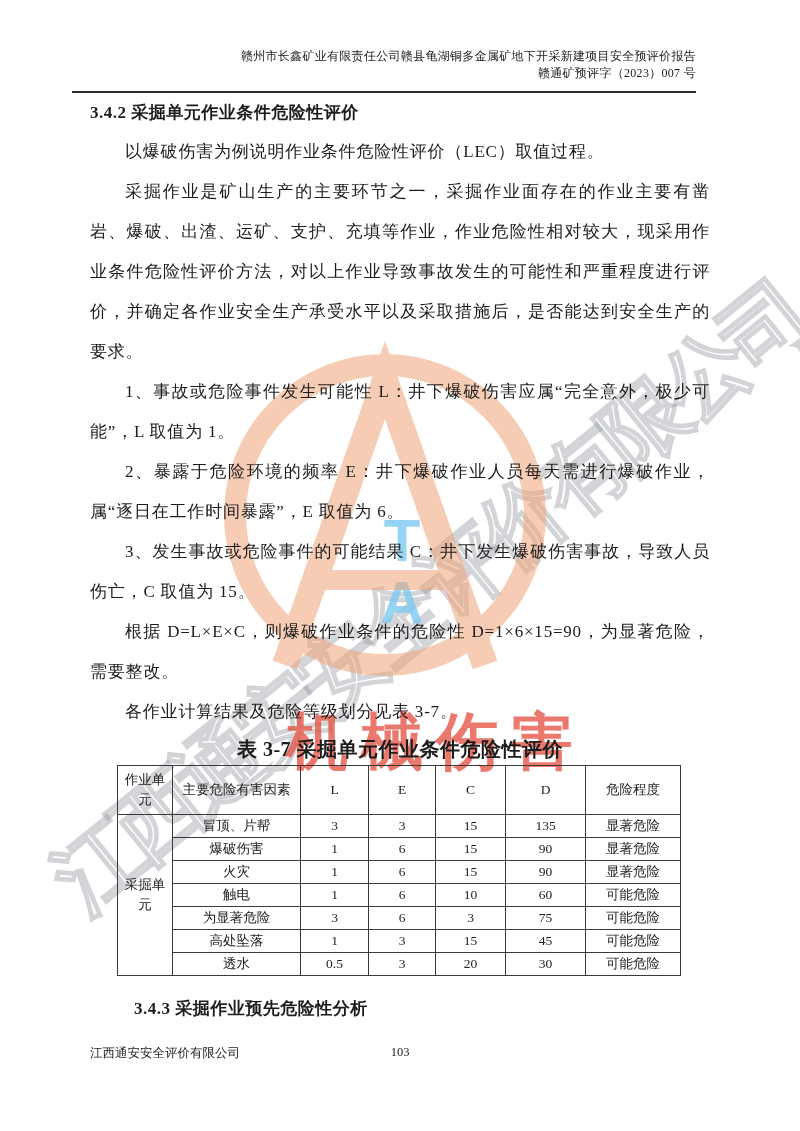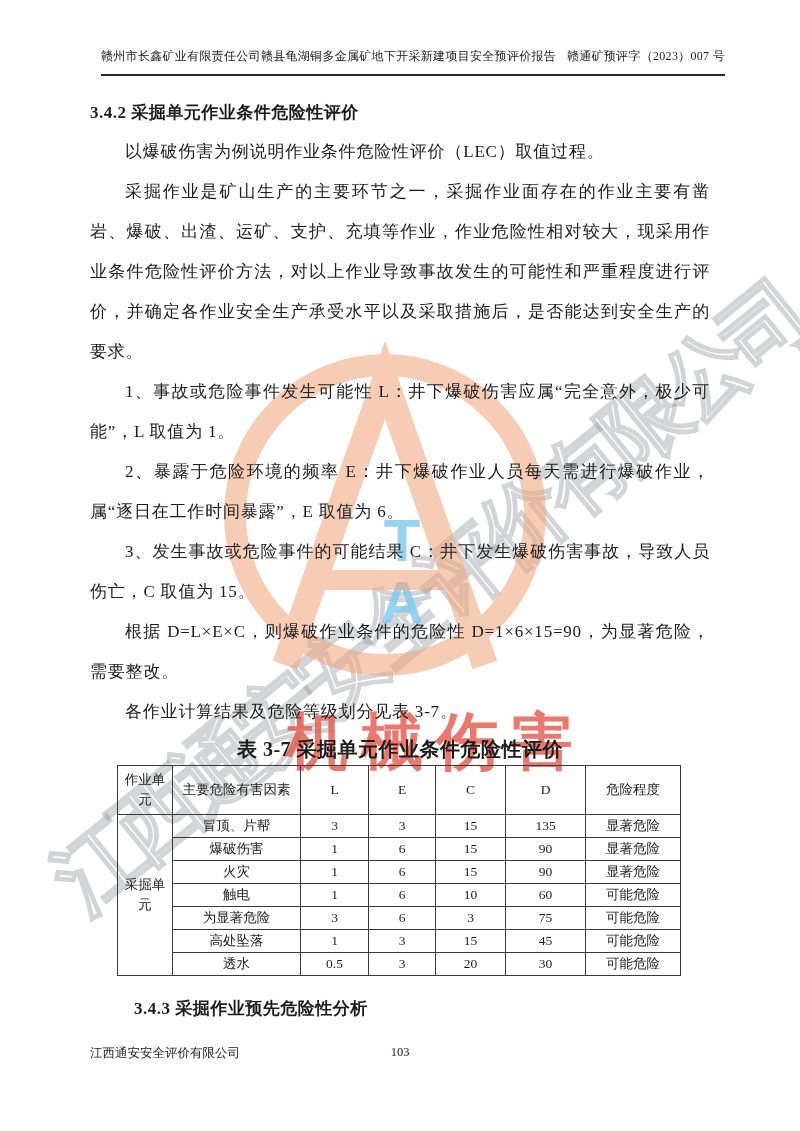--- a/index.html
+++ b/index.html
@@ -6,25 +6,26 @@
   .page{
     position:relative;
     width:800px;height:1131px;
     background:#ffffff;
     font-family:"Liberation Serif",serif;
     color:#1c1c1c;
     overflow:hidden;
   }
   
   .doc-header{
-    position:absolute;left:101px;top:48px;width:624px;
+    position:absolute;left:72px;top:48px;width:624px;
     display:flex;justify-content:space-between;align-items:flex-end;
     font-size:12px;letter-spacing:0.3px;
     padding-bottom:9px;border-bottom:2px solid #2a2a2a;
     z-index:2;
+    flex-direction:column;
   }
   .doc-header .hleft{max-width:470px;}
   .doc-header .hright{white-space:nowrap;}
   
   .wm-layer{position:absolute;inset:0;z-index:0;pointer-events:none;}
   .wm-diagonal{
     position:absolute;left:-80px;top:540px;width:1020px;
     text-align:center;white-space:nowrap;
     font-size:86px;font-weight:bold;letter-spacing:-8px;
     color:transparent;-webkit-text-stroke:2px rgba(148,153,160,0.42);

